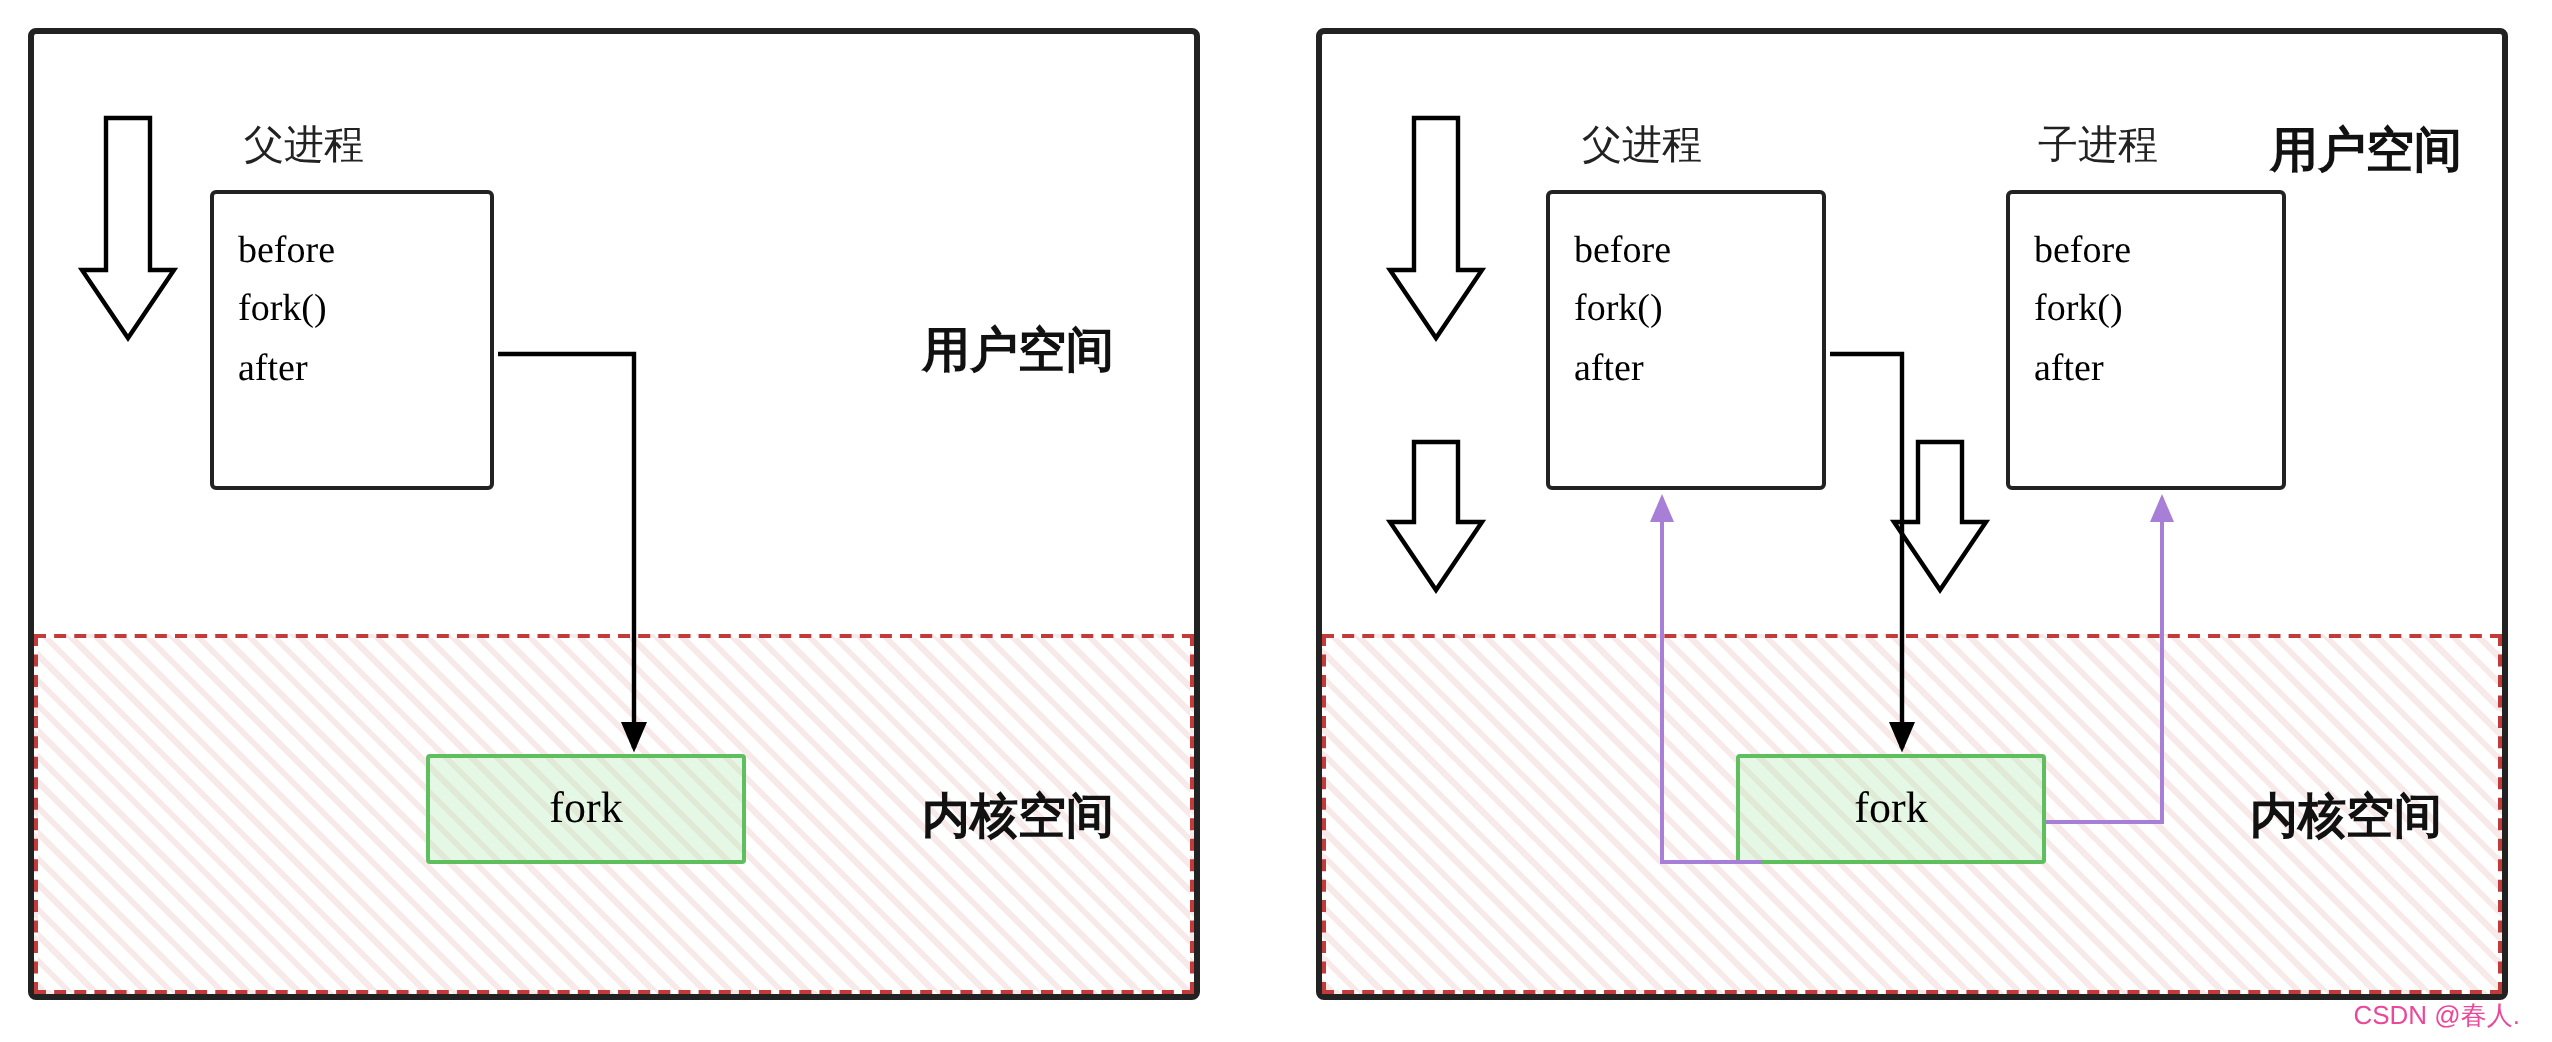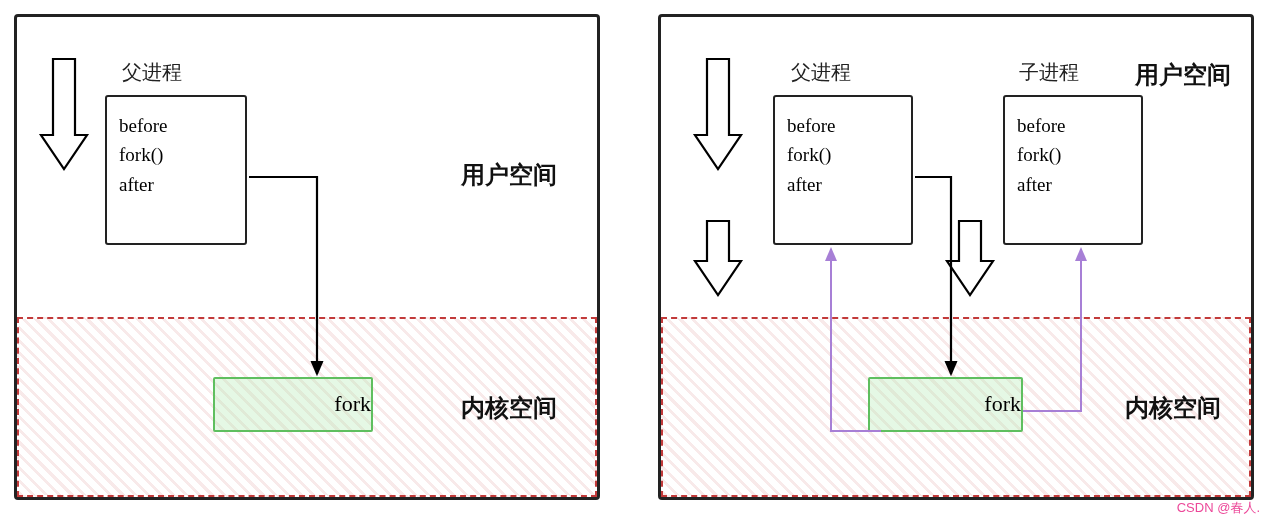--- a/index.html
+++ b/index.html
@@ -38,21 +38,21 @@
     padding: 14px 12px 12px 12px;
     font-size: 19px;
     line-height: 1.55;
     font-family: "Comic Sans MS", "Segoe Script", cursive;
   }
   .fork-box {
     position: absolute;
     border: 2px solid #5fbf5f;
     background: rgba(180,235,180,0.35);
     font-size: 22px;
-    text-align: right;
+    text-align: center;
     padding-top: 12px;
     border-radius: 2px;
   }
   .label-bold {
     position: absolute;
     font-weight: 700;
     font-size: 24px;
     font-family: "SimHei","Microsoft YaHei",sans-serif;
     color: #111;
   }

